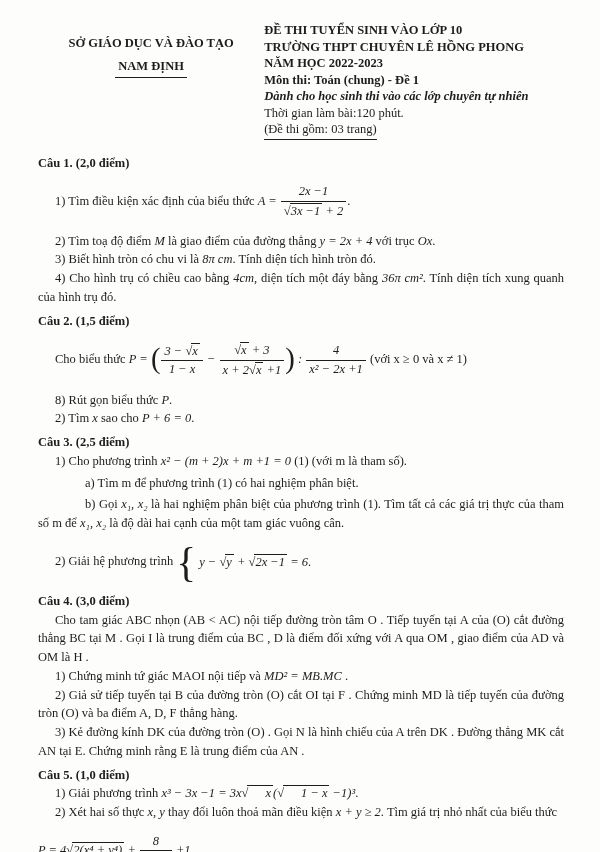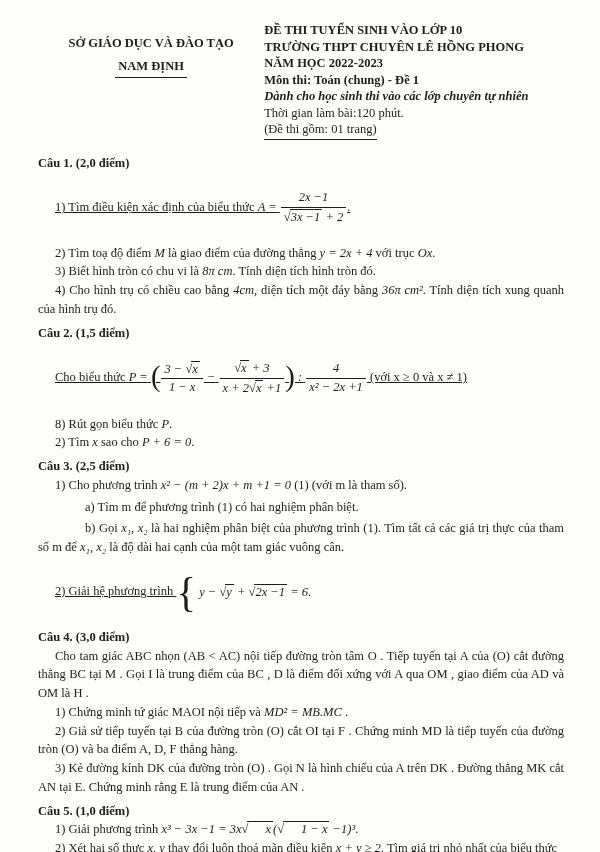--- a/index.html
+++ b/index.html
@@ -24,21 +24,21 @@
   .h-right div { line-height: 1.32; }
   .h-right .r1, .h-right .r2, .h-right .r3, .h-right .r4 { font-weight: bold; }
   .h-right .r5 { font-weight: bold; font-style: italic; }
   .h-right .r6 { }
   .h-right .r7 .u { display: inline-block; border-bottom: 1.3px solid #1d1d1d; padding-bottom: 1px; }
   
   .qtitle { font-weight: bold; margin-top: 5px; }
   p.item, p.para { text-align: justify; }
   .ind  { text-indent: 17px; }
   .ind2 { text-indent: 47px; }
-  .fline { margin: 18px 0; text-decoration: underline; }
+  .fline { margin: 12px 0; }
   .math { font-style: italic; }
   
   .frac { display: inline-block; vertical-align: middle; text-align: center; padding: 0 1px; line-height: 1.25; text-indent: 0; }
   .frac .num { display: block; border-bottom: 1px solid #1d1d1d; padding: 0 3px 1px; }
   .frac .den { display: block; padding: 1px 3px 0; }
   
   .sqrt { white-space: nowrap; }
   .rad  { font-style: normal; letter-spacing: -1px; }
   .vinc { display: inline-block; border-top: 1.1px solid #1d1d1d; padding: 0 2px 0 1px; line-height: 1.25; }
   
@@ -60,21 +60,21 @@
       <div class="l1">SỞ GIÁO DỤC VÀ ĐÀO TẠO</div>
       <div><span class="l2">NAM ĐỊNH</span></div>
     </div>
     <div class="h-right">
       <div class="r1">ĐỀ THI TUYỂN SINH VÀO LỚP 10</div>
       <div class="r2">TRƯỜNG THPT CHUYÊN LÊ HỒNG PHONG</div>
       <div class="r3">NĂM HỌC 2022-2023</div>
       <div class="r4">Môn thi: Toán (chung) - Đề 1</div>
       <div class="r5">Dành cho học sinh thi vào các lớp chuyên tự nhiên</div>
       <div class="r6">Thời gian làm bài:120 phút.</div>
-      <div class="r7"><span class="u">(Đề thi gồm: 01 trang)</span></div>
+      <div class="r7"><span class="u">(Đề thi gồm: 03 trang)</span></div>
     </div>
   </div>
 
   <p class="qtitle">Câu 1. (2,0 điểm)</p>
   <p class="item ind fline">
     <span>1) Tìm điều kiện xác định của biểu thức</span>
     <span class="math">A =</span>
     <span class="frac math"><span class="num">2x −1</span><span class="den"><span class="sqrt"><span class="rad">√</span><span class="vinc">3x −1</span></span>
       <span>+ 2</span></span></span><span>.</span>
   </p>

